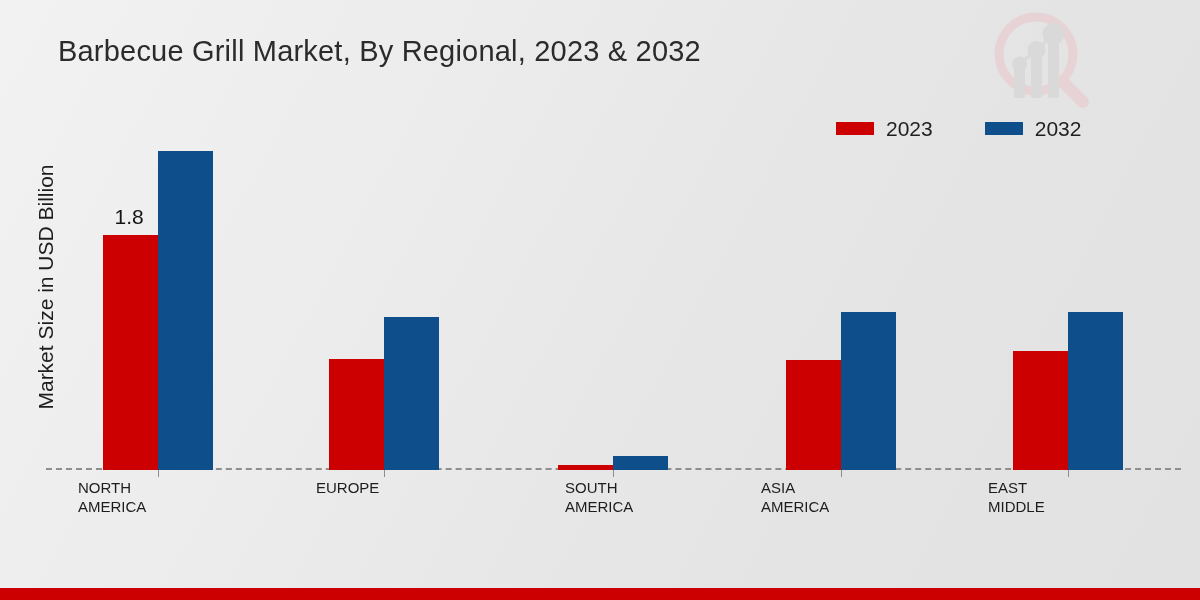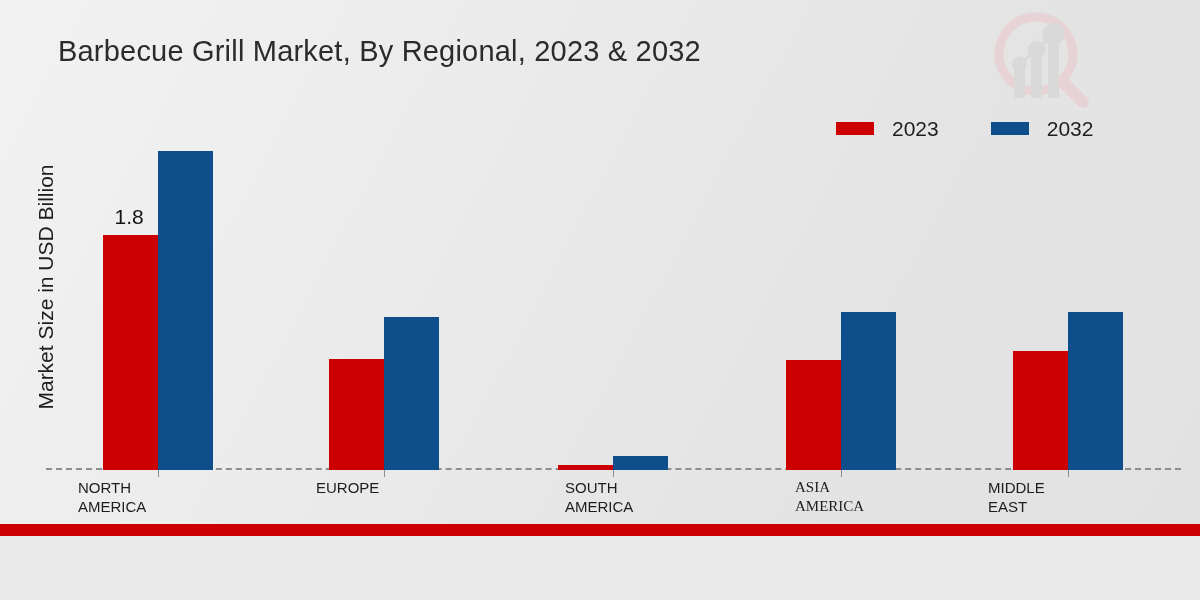--- a/index.html
+++ b/index.html
@@ -10,21 +10,21 @@
     width: 1200px;
     height: 600px;
     overflow: hidden;
     font-family: "Liberation Sans", sans-serif;
     background: #e9e9e9;
   }
 
   #page {
     position: relative;
     width: 1200px;
-    height: 536px;
+    height: 600px;
     background:
       linear-gradient(118deg,
         #f2f2f2 0%,
         #eeeeee 22%,
         #e9e9e9 46%,
         #e4e4e4 70%,
         #e2e2e2 100%);
     overflow: hidden;
   }
 
@@ -70,21 +70,21 @@
     position: absolute;
     left: 836px;
     top: 118px;
     display: flex;
     align-items: center;
     gap: 52px;
   }
   .legend-item {
     display: flex;
     align-items: center;
-    gap: 18px;
+    gap: 12px;
   }
   .legend-swatch {
     width: 38px;
     height: 13px;
     display: block;
   }
   .legend-label {
     font-size: 21px;
     color: #1f1f1f;
     line-height: 1;
@@ -249,21 +249,21 @@
       <div>NORTH</div>
       <div>AMERICA</div>
     </div>
     <div class="cat-label" style="left: 316px;">
       <div>EUROPE</div>
     </div>
     <div class="cat-label" style="left: 565px;">
       <div>SOUTH</div>
       <div>AMERICA</div>
     </div>
-    <div class="cat-label" style="left: 795px; font-family: Liberation Serif, serif;">
+    <div class="cat-label" style="left: 761px;">
       <div>ASIA</div>
       <div>AMERICA</div>
     </div>
     <div class="cat-label" style="left: 988px;">
+      <div>EAST</div>
       <div>MIDDLE</div>
-      <div>EAST</div>
     </div>
   </div>
 
 </body></html>

